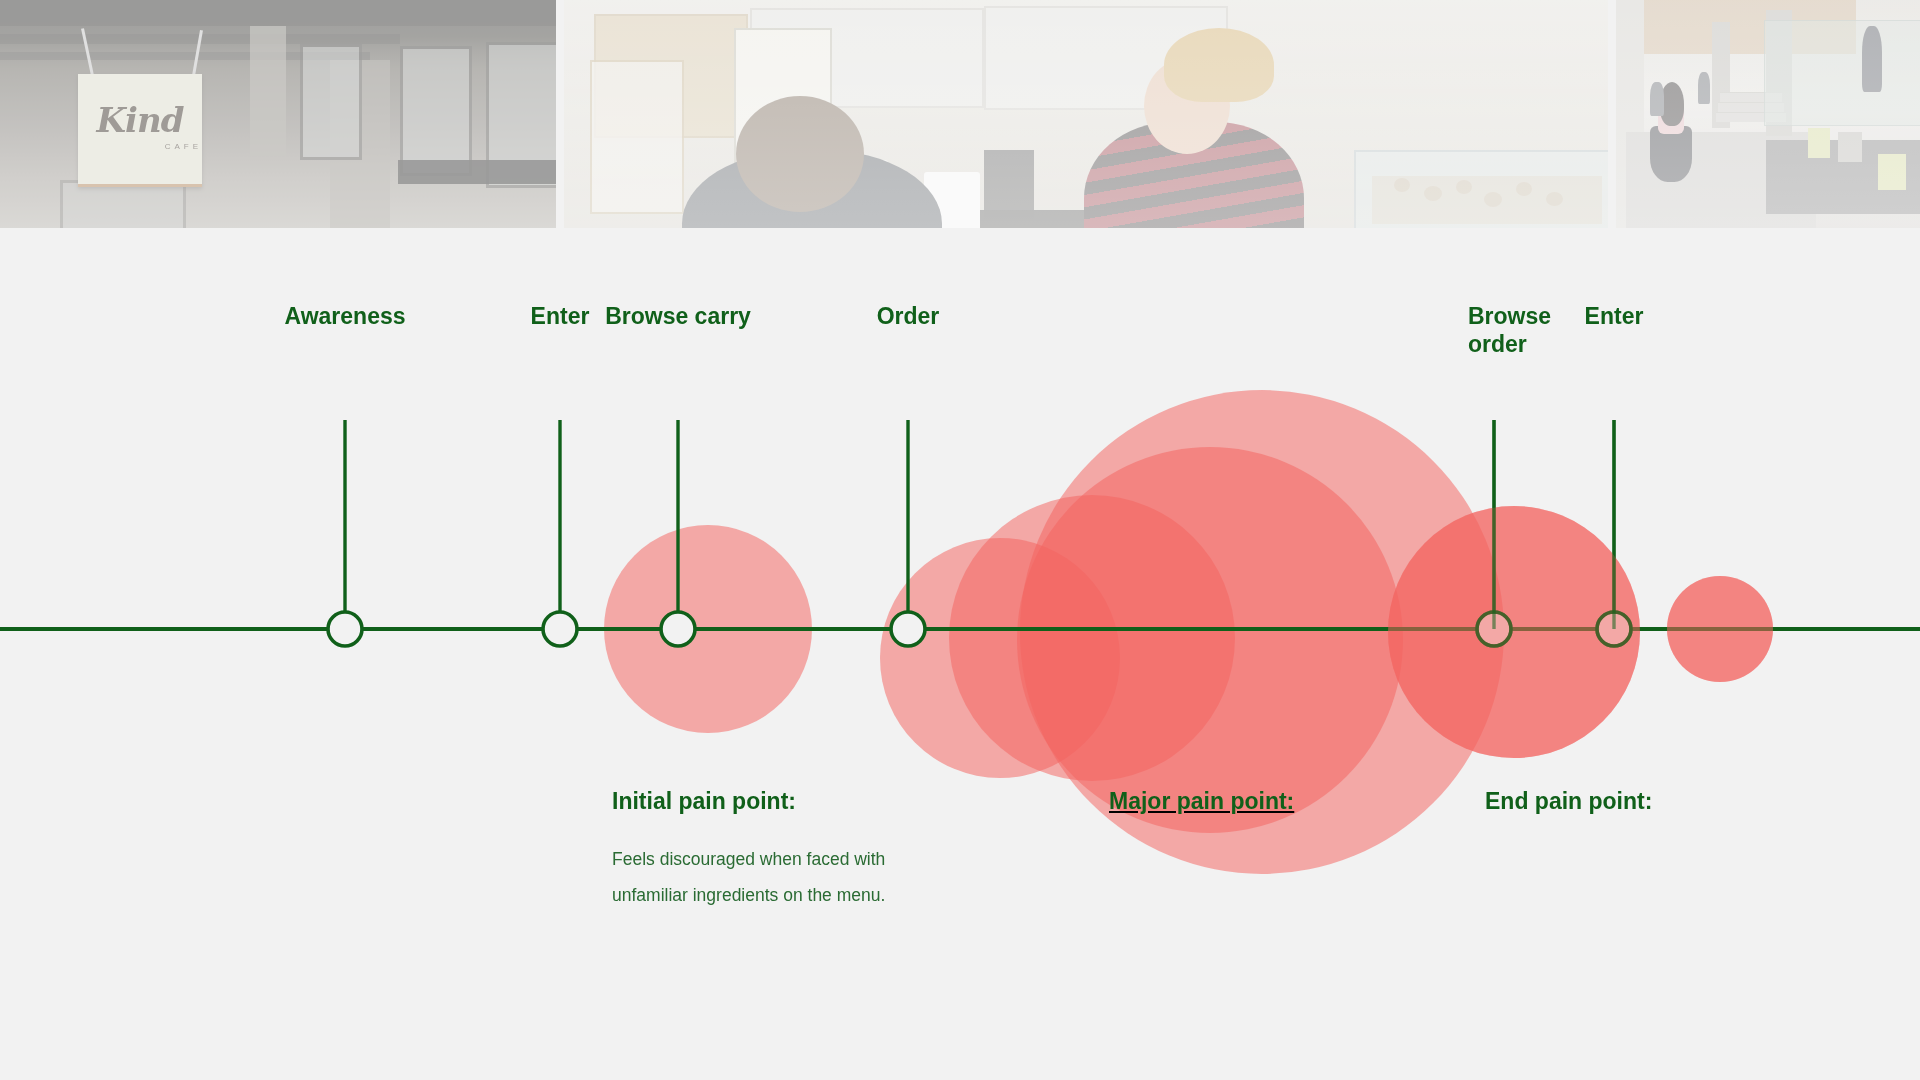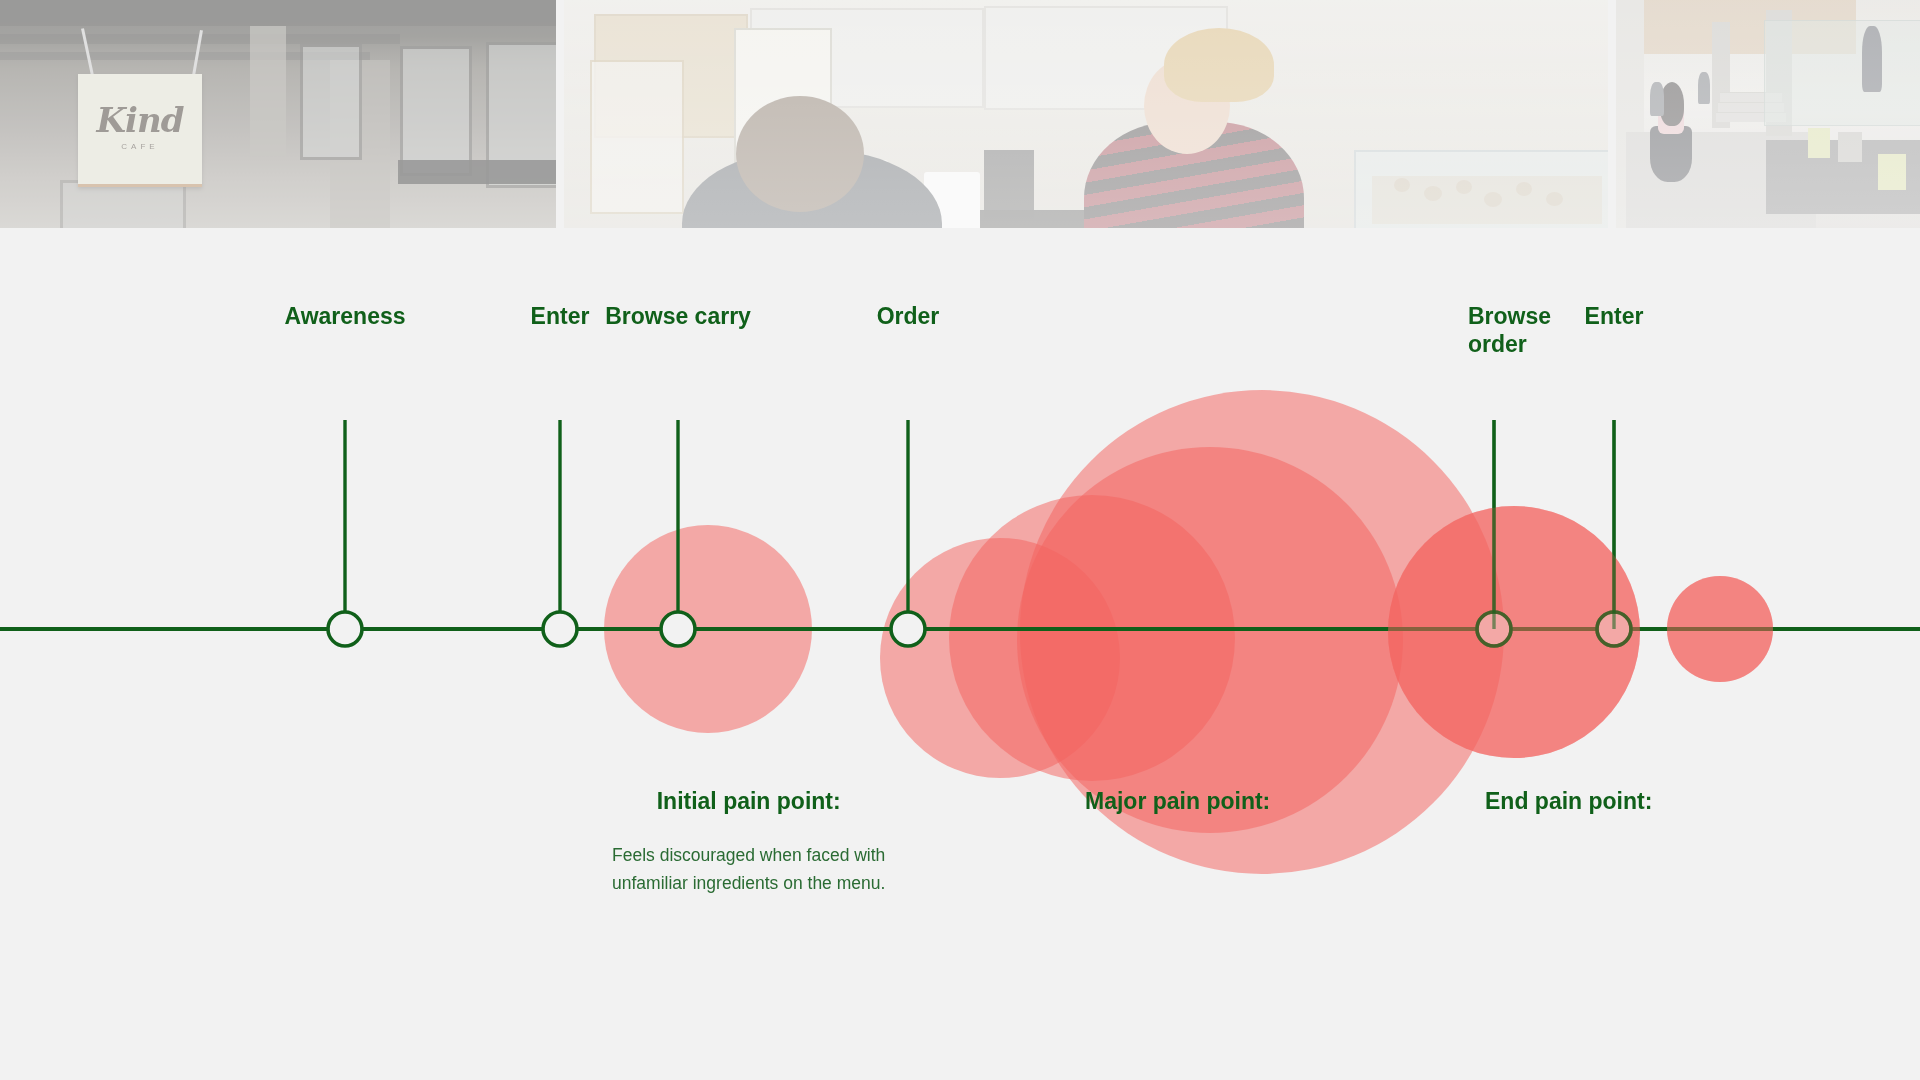--- a/index.html
+++ b/index.html
@@ -49,21 +49,21 @@
     position:absolute;left:78px;top:74px;width:124px;height:110px;
     background:#e6e7d5;border-bottom:3px solid #b98a5c;
     box-shadow:0 2px 4px rgba(0,0,0,.25);
   }
   #p1-sign .kind{
     position:absolute;left:0;right:0;top:26px;text-align:center;
     font-family:"DejaVu Serif", serif;font-style:italic;font-weight:bold;
     font-size:34px;color:#3b3128;letter-spacing:-1px;
   }
   #p1-sign .cafe{
-    position:absolute;left:0;right:0;top:68px;text-align:center;
+    position:absolute;left:0;right:0;top:68px;text-align:right;
     font-size:8px;letter-spacing:4px;color:#4a4038;
   }
   .p1-chain{position:absolute;width:3px;background:#c9c9c9;}
 
   
   #photo-2{
     background:
       linear-gradient(180deg,#eceae4 0%,#e4e1d8 40%,#d6d2c7 100%);
   }
   .p2-counter{position:absolute;background:#2b2b2b;opacity:.9;}
@@ -115,21 +115,21 @@
     font-size:23px;
     line-height:28px;
     white-space:pre-line;
   }
 
   .pain-block{position:absolute;}
   .pain-title{
     color:#10601a;font-weight:bold;font-size:23px;margin:0 0 26px 0;
   }
   .pain-body{
-    color:#2a6b33;font-size:17.5px;line-height:28px;margin:0;white-space:pre-line;
+    color:#2a6b33;font-size:17.5px;line-height:36px;margin:0;white-space:pre-line;
   }
 </style>
 </head>
 <body>
 
 <div id="photo-strip">
 
   <div class="photo" id="photo-1">
     <div class="p1-beam" style="left:0;top:0;width:556px;height:26px;"></div>
     <div class="p1-beam" style="left:0;top:34px;width:400px;height:10px;opacity:.5;"></div>
@@ -249,25 +249,25 @@
   <div id="stage-labels">
       <div class="stage-label" style="left: 345px; top: 74px; transform: translateX(-50%);">Awareness</div>
       <div class="stage-label" style="left: 560px; top: 74px; transform: translateX(-50%);">Enter</div>
       <div class="stage-label" style="left: 678px; top: 74px; transform: translateX(-50%);">Browse carry</div>
       <div class="stage-label" style="left: 908px; top: 74px; transform: translateX(-50%);">Order</div>
       <div class="stage-label" style="left: 1494px; top: 74px; transform: translateX(-26px); text-align: left;">Browse
 order</div>
       <div class="stage-label" style="left: 1614px; top: 74px; transform: translateX(-50%);">Enter</div>
     </div>
   <div id="pain-point-blocks">
-      <div class="pain-block" style="left: 612px; top: 560px; text-align: center;">
+      <div class="pain-block" style="left: 612px; top: 560px;">
         <div class="pain-title">Initial pain point:</div>
         <div class="pain-body">Feels discouraged when faced with
 unfamiliar ingredients on the menu.</div>
       </div>
-      <div class="pain-block" style="left: 1085px; top: 560px;">
+      <div class="pain-block" style="left: 1109px; top: 560px; text-decoration: underline;">
         <div class="pain-title">Major pain point:</div>
       </div>
       <div class="pain-block" style="left: 1485px; top: 560px;">
         <div class="pain-title">End pain point:</div>
       </div>
     </div>
 </div>
 
 </body></html>

